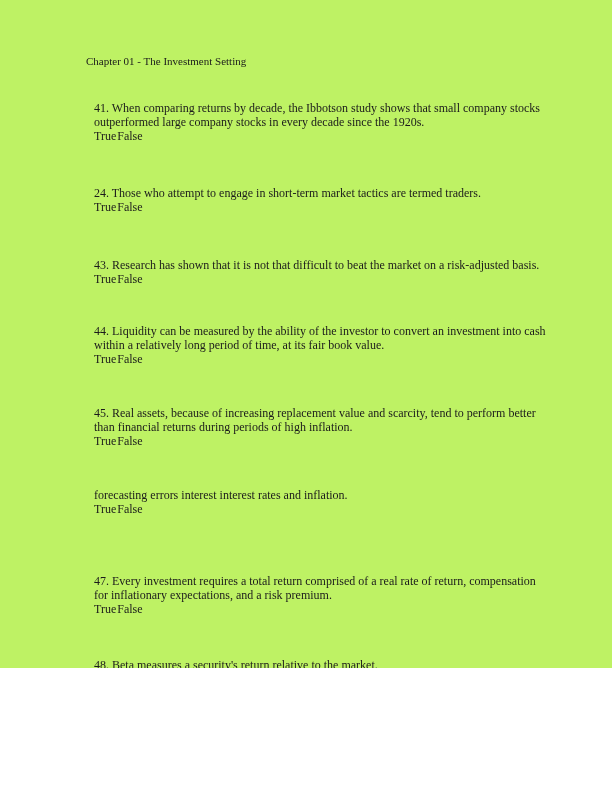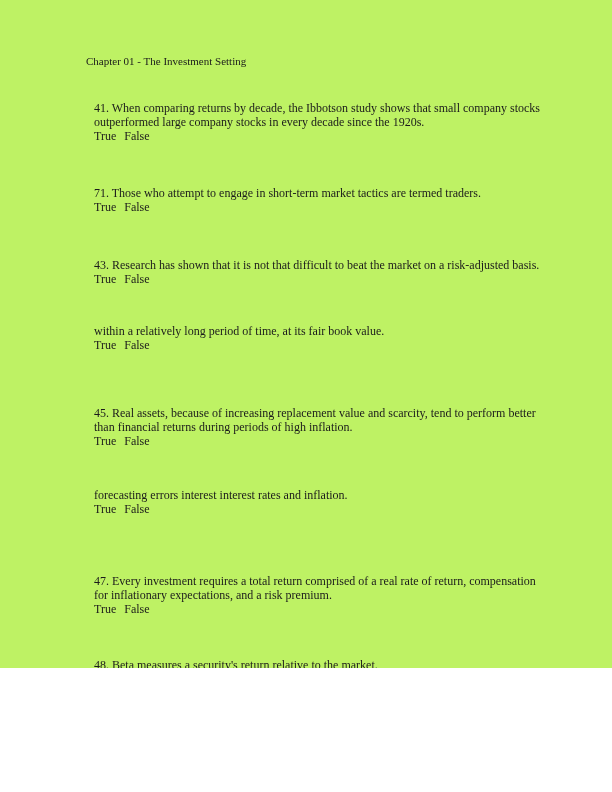--- a/index.html
+++ b/index.html
@@ -31,21 +31,21 @@
   .q-line { white-space: nowrap; }
   .q41 { top: 101px; }
   .q42 { top: 186px; }
   .q43 { top: 258px; }
   .q44 { top: 324px; }
   .q45 { top: 406px; }
   .q46 { top: 488px; }
   .q47 { top: 574px; }
   .q48 { top: 658px; }
   .tf-row { white-space: nowrap; }
-  .tf-false { margin-left: 8px; }
+  .tf-false { margin-left: 1px; }
   .footer {
     position: absolute;
     left: 0;
     top: 744px;
     width: 612px;
     text-align: left;
     font-size: 10px;
     color: #4a4a4a;
   }
   .logo-badge {
@@ -90,34 +90,35 @@
 
   <div class="question q41">
     <div class="q-line">41. When comparing returns by decade, the Ibbotson study shows that small company stocks</div>
     <div class="q-line">outperformed large company stocks in every decade since the 1920s.</div>
     <div class="tf-row">
       <span class="tf-true">True</span><span class="tf-false">False</span>
     </div>
   </div>
 
   <div class="question q42">
-    <div class="q-line">71. Those who attempt to engage in short-term market tactics are termed traders.</div>
+    <div class="q-line">24. Those who attempt to engage in short-term market tactics are termed traders.</div>
     <div class="tf-row">
       <span class="tf-true">True</span><span class="tf-false">False</span>
     </div>
   </div>
 
   <div class="question q43">
     <div class="q-line">43. Research has shown that it is not that difficult to beat the market on a risk-adjusted basis.</div>
     <div class="tf-row">
       <span class="tf-true">True</span><span class="tf-false">False</span>
     </div>
   </div>
 
   <div class="question q44">
+    <div class="q-line">44. Liquidity can be measured by the ability of the investor to convert an investment into cash</div>
     <div class="q-line">within a relatively long period of time, at its fair book value.</div>
     <div class="tf-row">
       <span class="tf-true">True</span><span class="tf-false">False</span>
     </div>
   </div>
 
   <div class="question q45">
     <div class="q-line">45. Real assets, because of increasing replacement value and scarcity, tend to perform better</div>
     <div class="q-line">than financial returns during periods of high inflation.</div>
     <div class="tf-row">

